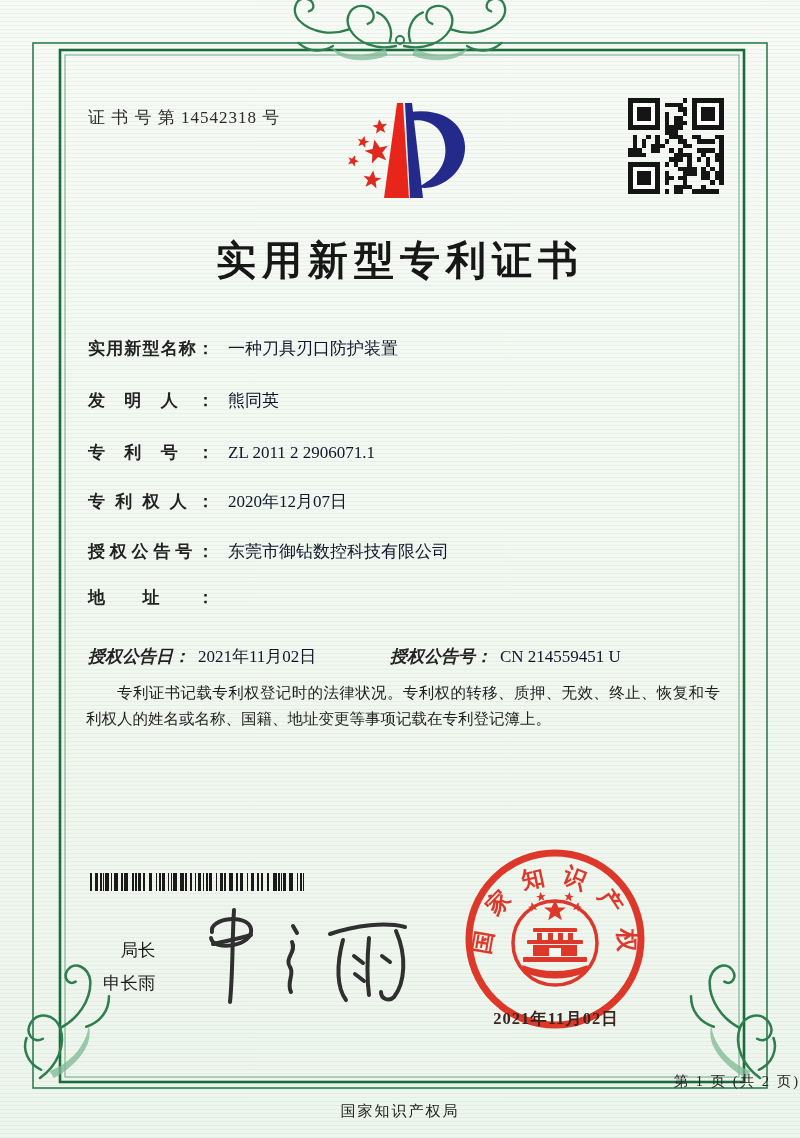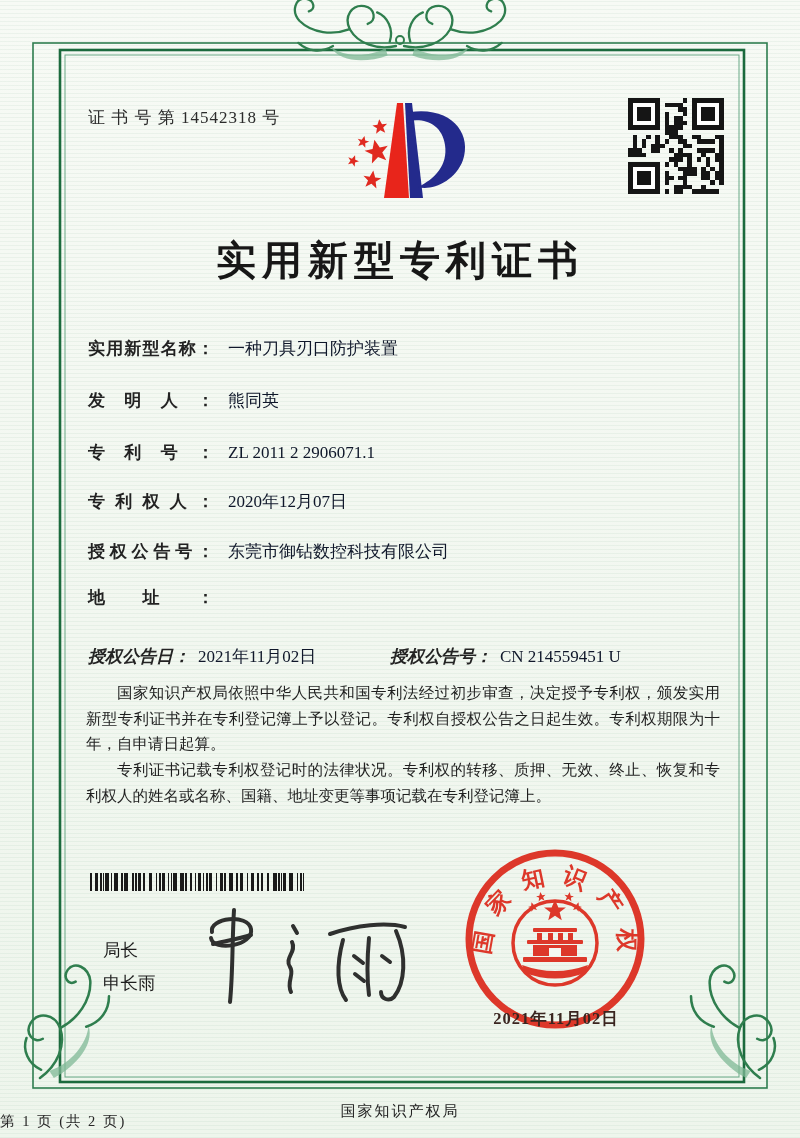--- a/index.html
+++ b/index.html
@@ -40,30 +40,30 @@
   .grant-pair{display:flex;align-items:flex-start;}
   .grant-pair .plain-label{font-weight:600;flex:none;font-style:italic;}
   .grant-pair .fvalue{margin-left:8px;}
   .grant-right{position:absolute;left:302px;top:0;}
 
   .paras{position:absolute;left:86px;top:680px;width:634px;font-size:15.5px;line-height:1.66;color:#1f1f1f;}
   .paras p{margin:0;text-indent:2em;text-align:justify;}
 
   .barcode{position:absolute;left:90px;top:873px;width:214px;height:18px;}
 
-  .signer{position:absolute;left:103px;top:934px;font-size:17.5px;line-height:1.9;color:#1e1e1e;}
+  .signer{position:absolute;left:103px;top:934px;font-size:17.5px;line-height:1.9;color:#1e1e1e;text-align:right;}
   .signature{position:absolute;left:196px;top:900px;width:215px;height:110px;}
 
   .seal{position:absolute;left:462px;top:846px;width:186px;height:186px;opacity:.93;}
   .seal-date{
     position:absolute;left:466px;top:1008px;width:180px;text-align:center;
     font-size:16.5px;font-weight:bold;color:#3a2520;letter-spacing:1px;z-index:3;
   }
 
-  .page-footer{position:absolute;left:0;right:0;top:1112px;text-align:left;font-size:14.5px;letter-spacing:2px;color:#262626;}
+  .page-footer{position:absolute;left:0;right:0;top:1072px;text-align:right;font-size:14.5px;letter-spacing:2px;color:#262626;}
   .back-note{position:absolute;left:0;right:0;top:1102px;text-align:center;font-size:15px;letter-spacing:2px;color:#242424;}
 </style>
 </head>
 <body>
 
 <div class="paper"></div>
 
 <svg class="frame-svg" width="800" height="1138" viewBox="0 0 800 1138">
   <defs>
     <g id="flourish" fill="none" stroke="#2f7e4e" stroke-width="2.2" stroke-linecap="round">
@@ -285,21 +285,20 @@
         <span class="fvalue">2021年11月02日</span>
       </span>
       <span class="grant-pair grant-right">
         <span class="plain-label">授权公告号：</span>
         <span class="fvalue">CN 214559451 U</span>
       </span>
     </div>
   </div>
 
   <div class="paras">
-    <p>国家知识产权局依照中华人民共和国专利法经过初步审查，决定授予专利权，颁发实用新型专利证书并在专利登记簿上予以登记。专利权自授权公告之日起生效。专利权期限为十年，自申请日起算。</p>
     <p>专利证书记载专利权登记时的法律状况。专利权的转移、质押、无效、终止、恢复和专利权人的姓名或名称、国籍、地址变更等事项记载在专利登记簿上。</p>
   </div>
 
   <svg id="barcode" class="barcode" viewBox="0 0 214 18" preserveAspectRatio="none" shape-rendering="crispEdges">
       <rect x="0" y="0" width="2" height="18" fill="#1a1a1a"></rect>
       <rect x="5" y="0" width="3" height="18" fill="#1a1a1a"></rect>
       <rect x="10" y="0" width="2" height="18" fill="#1a1a1a"></rect>
       <rect x="13" y="0" width="1" height="18" fill="#1a1a1a"></rect>
       <rect x="15" y="0" width="4" height="18" fill="#1a1a1a"></rect>
       <rect x="21" y="0" width="1" height="18" fill="#1a1a1a"></rect>

